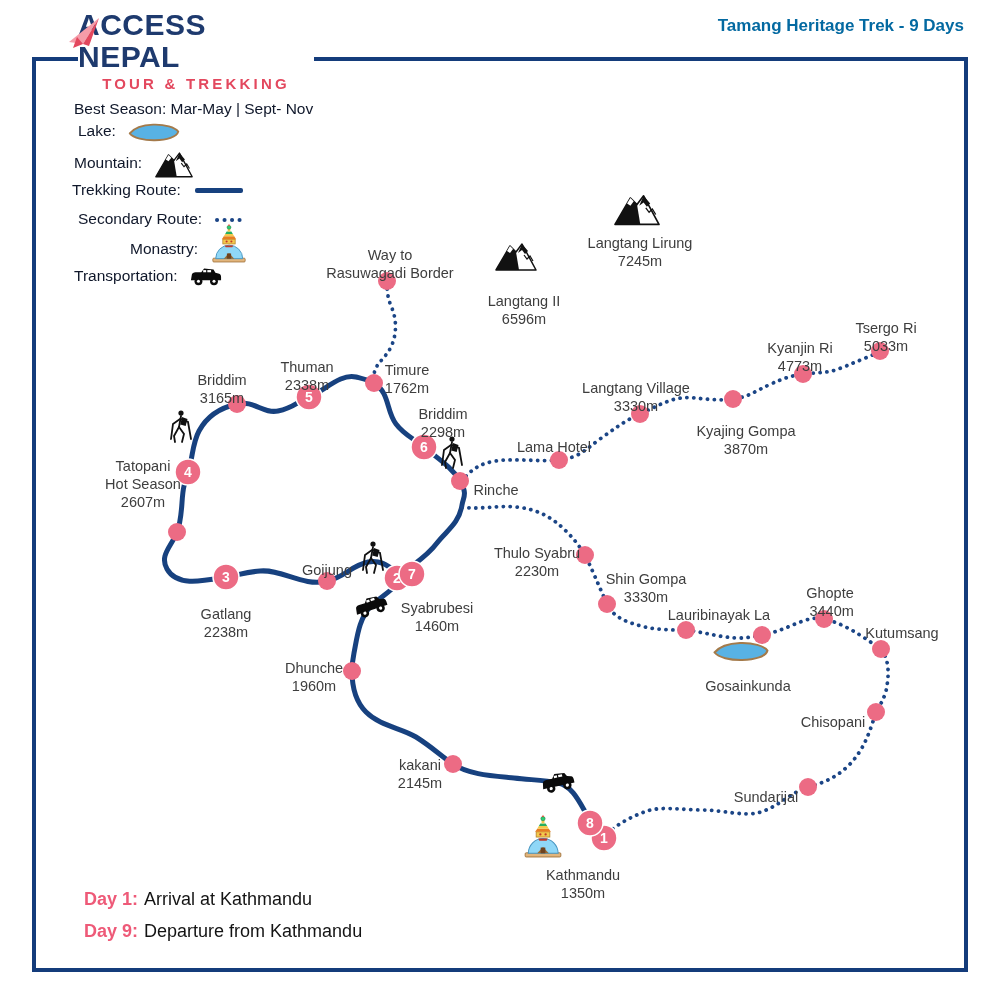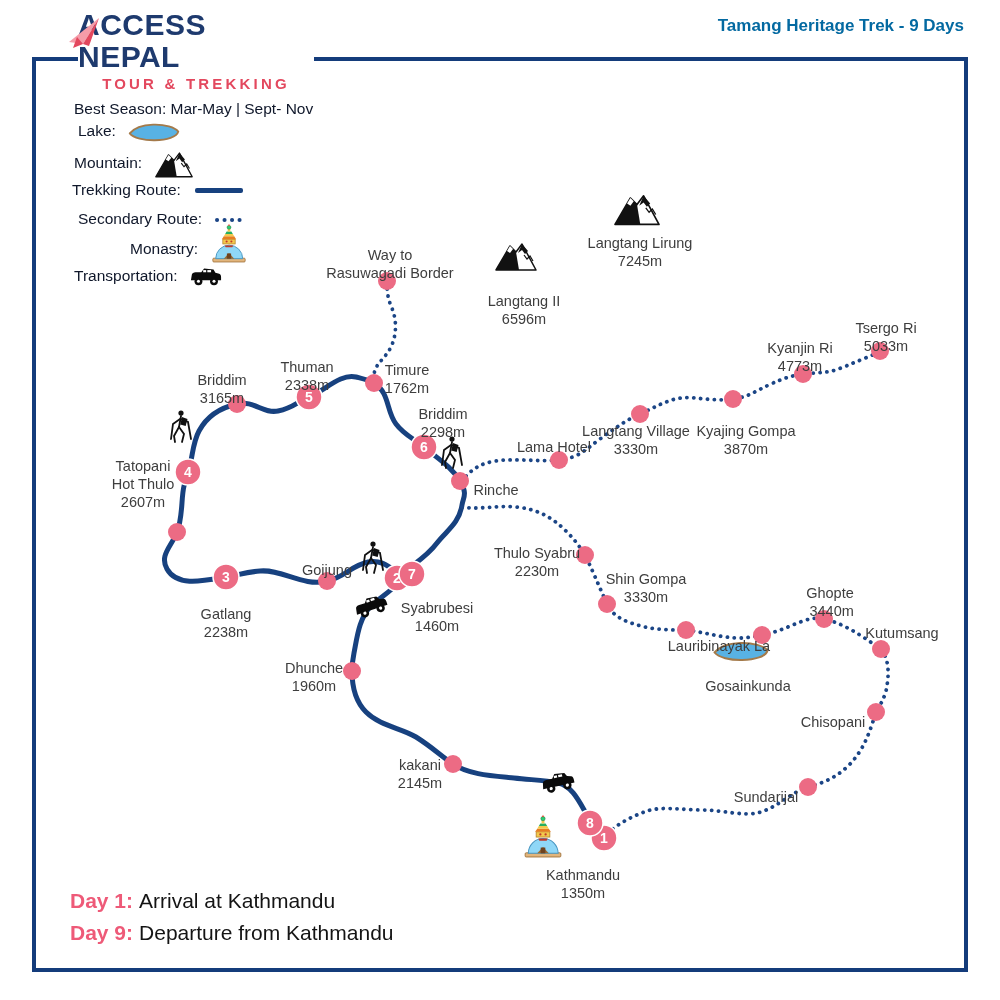--- a/index.html
+++ b/index.html
@@ -33,21 +33,21 @@
   .map-dot{fill:#EC6B84;}
   .map-stop{fill:#EC6B84;stroke:#fff;stroke-width:1.5;}
   .map-stop-num{fill:#fff;font-family:"Liberation Sans",sans-serif;font-size:14px;font-weight:bold;text-anchor:middle;}
 
   
   #label-layer{position:absolute;left:0;top:9px;width:988px;height:1000px;z-index:2;pointer-events:none;}
   .place-label{position:absolute;transform:translateX(-50%);text-align:center;font-size:14.5px;
                line-height:18px;color:#3E3E3E;white-space:nowrap;}
 
   
-  .day-line{position:absolute;left:70px;font-size:21px;color:#141414;z-index:3;white-space:nowrap;}
+  .day-line{position:absolute;left:84px;font-size:18px;color:#141414;z-index:3;white-space:nowrap;}
   .day-line .day-label{color:#EE5A78;font-weight:bold;margin-right:6px;}
   .hidden-defs{position:absolute;width:0;height:0;overflow:hidden;}
 </style>
 </head>
 <body>
 
 <svg class="hidden-defs" aria-hidden="true">
   <defs>
     <g id="lake-icon">
       <path d="M1.5,13.5 C6,8 14,4.5 27,4 C40,3.5 51,7 54.5,11.5 C53,17.5 42,20.8 29,21 C17,21.2 5.5,18.5 1.5,13.5 Z" fill="#58B2E4" stroke="#A47A4A" stroke-width="2" stroke-linejoin="round"></path>
@@ -192,38 +192,38 @@
     </div>
     <div class="place-label" style="left: 443px; top: 396px;">
       <div>Briddim</div>
       <div>2298m</div>
     </div>
     <div class="place-label" style="left: 496px; top: 472px;">
       <div>Rinche</div>
     </div>
     <div class="place-label" style="left: 143px; top: 448px;">
       <div>Tatopani</div>
-      <div>Hot Thulo</div>
+      <div>Hot Season</div>
       <div>2607m</div>
     </div>
     <div class="place-label" style="left: 226px; top: 596px;">
       <div>Gatlang</div>
       <div>2238m</div>
     </div>
     <div class="place-label" style="left: 327px; top: 552px;">
       <div>Goijung</div>
     </div>
     <div class="place-label" style="left: 437px; top: 590px;">
       <div>Syabrubesi</div>
       <div>1460m</div>
     </div>
     <div class="place-label" style="left: 554px; top: 429px;">
       <div>Lama Hotel</div>
     </div>
-    <div class="place-label" style="left: 636px; top: 370px; margin-top: 43px;">
+    <div class="place-label" style="left: 636px; top: 370px;">
       <div>Langtang Village</div>
       <div>3330m</div>
     </div>
     <div class="place-label" style="left: 746px; top: 413px;">
       <div>Kyajing Gompa</div>
       <div>3870m</div>
     </div>
     <div class="place-label" style="left: 800px; top: 330px;">
       <div>Kyanjin Ri</div>
       <div>4773m</div>
@@ -241,21 +241,21 @@
       <div>6596m</div>
     </div>
     <div class="place-label" style="left: 537px; top: 535px;">
       <div>Thulo Syabru</div>
       <div>2230m</div>
     </div>
     <div class="place-label" style="left: 646px; top: 561px;">
       <div>Shin Gompa</div>
       <div>3330m</div>
     </div>
-    <div class="place-label" style="left: 719px; top: 597px; margin-top: 31px;">
+    <div class="place-label" style="left: 719px; top: 597px;">
       <div>Lauribinayak La</div>
     </div>
     <div class="place-label" style="left: 830px; top: 575px; text-align: right;">
       <div>Ghopte</div>
       <div>3440m</div>
     </div>
     <div class="place-label" style="left: 902px; top: 615px; text-align: center;">
       <div>Kutumsang</div>
     </div>
     <div class="place-label" style="left: 833px; top: 704px;">

